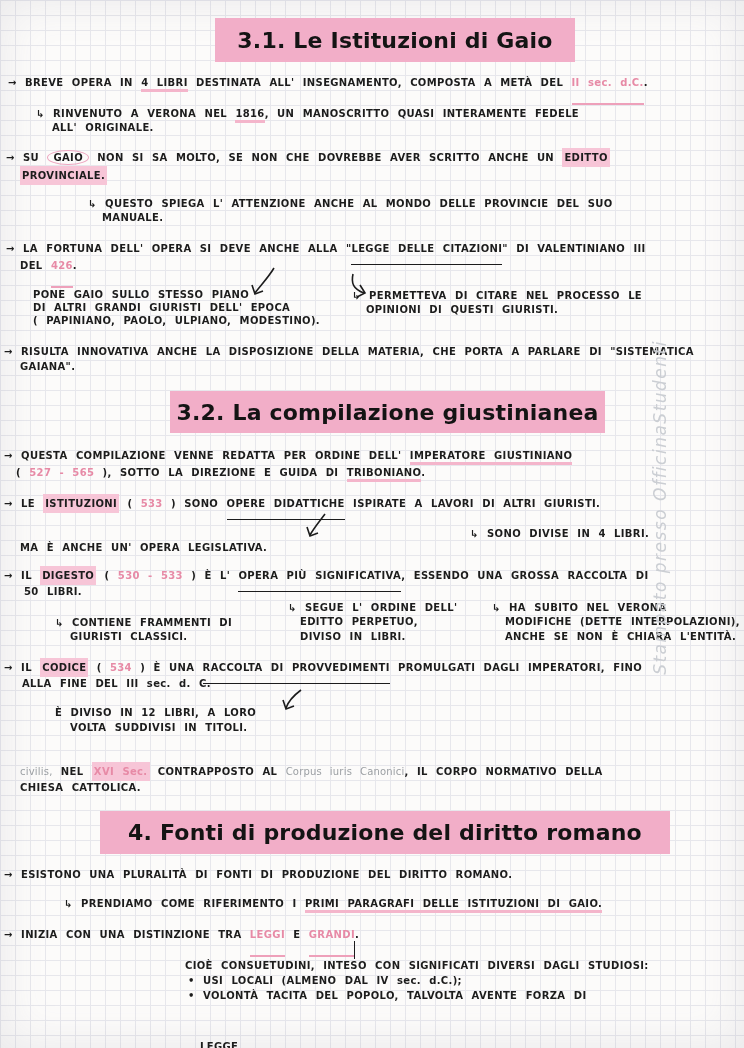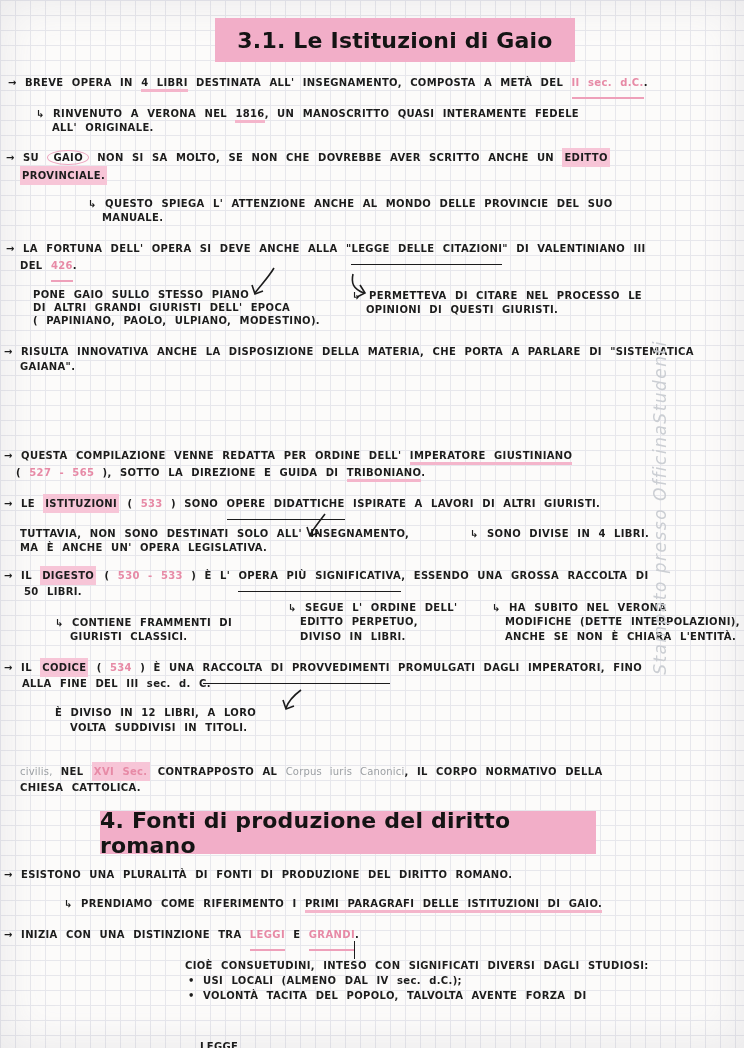--- a/index.html
+++ b/index.html
@@ -9,21 +9,21 @@
     background-size:15px 15px;
     box-shadow:inset 0 0 46px rgba(110,110,135,.14);
     font-family:"DejaVu Sans",sans-serif}
   .hw{position:absolute;white-space:nowrap;font-size:10px;font-weight:bold;
     letter-spacing:.35px;word-spacing:4.5px;color:#1c1c1c;line-height:12px}
   .title-box{position:absolute;background:#f2aec8;display:flex;align-items:center;justify-content:center;
     font-weight:bold;color:#141414;font-size:22px;letter-spacing:.2px}
   .ptext{color:#e78aa6}
   .phl{background:#f7c5d7;padding:4px 2px}
   .plu{border-bottom:3px solid #f4b5cb;padding-bottom:1px}
-  .punder{border-bottom:2px solid #eea0ba;padding-bottom:9px}
+  .punder{border-bottom:2px solid #eea0ba;padding-bottom:15px}
   .bunder{border-bottom:1.4px solid #1c1c1c;padding-bottom:10px}
   .circ{border:1.5px solid #eda6c0;border-radius:50%;padding:1px 5px}
   .gray{color:#9b9fa3;font-weight:normal;letter-spacing:.2px}
   .wm{position:absolute;right:74px;top:340px;writing-mode:vertical-rl;transform:rotate(180deg);
     font-size:17px;font-style:italic;color:#cbced3;letter-spacing:1.5px}
   svg.conn{position:absolute;overflow:visible}
   .vline{position:absolute;width:1.4px;background:#1c1c1c}
 </style>
 </head>
 <body>
@@ -69,38 +69,40 @@
 
   <div class="hw" style="left:33px;top:289px">PONE GAIO SULLO STESSO PIANO</div>
   <div class="hw" style="left:33px;top:302px">DI ALTRI GRANDI GIURISTI DELL' EPOCA</div>
   <div class="hw" style="left:33px;top:315px">( PAPINIANO, PAOLO, ULPIANO, MODESTINO).</div>
   <div class="hw" style="left:352px;top:290px">↳ PERMETTEVA DI CITARE NEL PROCESSO LE</div>
   <div class="hw" style="left:366px;top:304px">OPINIONI DI QUESTI GIURISTI.</div>
 
   <div class="hw" style="left:4px;top:346px">→ RISULTA INNOVATIVA ANCHE LA DISPOSIZIONE DELLA MATERIA, CHE PORTA A PARLARE DI "SISTEMATICA</div>
   <div class="hw" style="left:20px;top:361px">GAIANA".</div>
 
+  <div class="title-box" style="left:170px;top:391px;width:435px;height:42px">
+    <span>3.2. La compilazione giustinianea</span>
+  </div>
 
   <div class="hw" style="left:4px;top:450px">
     <span>→ QUESTA COMPILAZIONE VENNE REDATTA PER ORDINE DELL' </span><span class="plu">IMPERATORE GIUSTINIANO</span>
   </div>
   <div class="hw" style="left:16px;top:467px">
     <span>( </span><span class="ptext">527 - 565</span><span> ), SOTTO LA DIREZIONE E GUIDA DI </span><span class="plu">TRIBONIANO</span><span>.</span>
   </div>
 
   <div class="hw" style="left:4px;top:498px">
     <span>→ LE </span><span class="phl">ISTITUZIONI</span><span> ( </span><span class="ptext">533</span><span> ) SONO </span><span class="bunder">OPERE DIDATTICHE</span><span> ISPIRATE A LAVORI DI ALTRI GIURISTI.</span>
   </div>
 
   <svg class="conn" style="left:306px;top:512px" width="22" height="26">
     <path d="M19 2 C13 10,8 16,4 23" stroke="#1c1c1c" stroke-width="1.6" fill="none"></path>
     <path d="M1 15 L4 24 L12 21" stroke="#1c1c1c" stroke-width="1.6" fill="none"></path>
   </svg>
 
-  <div class="hw" style="left:20px;top:528px">TUTTAVIA, NON SONO DESTINATI SOLO ALL' INSEGNAMENTO,</div>
   <div class="hw" style="left:470px;top:528px">↳ SONO DIVISE IN 4 LIBRI.</div>
   <div class="hw" style="left:20px;top:542px">MA È ANCHE UN' OPERA LEGISLATIVA.</div>
 
   <div class="hw" style="left:4px;top:570px">
     <span>→ IL </span><span class="phl">DIGESTO</span><span> ( </span><span class="ptext">530 - 533</span><span> ) È L' </span><span class="bunder">OPERA PIÙ SIGNIFICATIVA</span><span>, ESSENDO UNA GROSSA RACCOLTA DI</span>
   </div>
   <div class="hw" style="left:24px;top:586px">50 LIBRI.</div>
 
   <div class="hw" style="left:55px;top:617px">↳ CONTIENE FRAMMENTI DI</div>
   <div class="hw" style="left:70px;top:631px">GIURISTI CLASSICI.</div>
@@ -122,21 +124,21 @@
   </svg>
 
   <div class="hw" style="left:55px;top:707px">È DIVISO IN 12 LIBRI, A LORO</div>
   <div class="hw" style="left:70px;top:722px">VOLTA SUDDIVISI IN TITOLI.</div>
 
   <div class="hw" style="left:20px;top:766px">
     <span class="gray">civilis,</span><span> NEL </span><span class="phl ptext">XVI Sec.</span><span> CONTRAPPOSTO AL </span><span class="gray">Corpus iuris Canonici</span><span>, IL CORPO NORMATIVO DELLA</span>
   </div>
   <div class="hw" style="left:20px;top:782px">CHIESA CATTOLICA.</div>
 
-  <div class="title-box" style="left:100px;top:811px;width:496px;height:43px">
+  <div class="title-box" style="left:100px;top:811px;width:570px;height:43px">
     <span>4. Fonti di produzione del diritto romano</span>
   </div>
 
   <div class="hw" style="left:4px;top:869px">→ ESISTONO UNA PLURALITÀ DI FONTI DI PRODUZIONE DEL DIRITTO ROMANO.</div>
   <div class="hw" style="left:64px;top:898px">
     <span>↳ PRENDIAMO COME RIFERIMENTO I </span><span class="plu">PRIMI PARAGRAFI DELLE ISTITUZIONI DI GAIO.</span>
   </div>
   <div class="hw" style="left:4px;top:929px">
     <span>→ INIZIA CON UNA DISTINZIONE TRA </span><span class="ptext punder">LEGGI</span><span> E </span><span class="ptext punder">GRANDI</span><span>.</span>
   </div>

